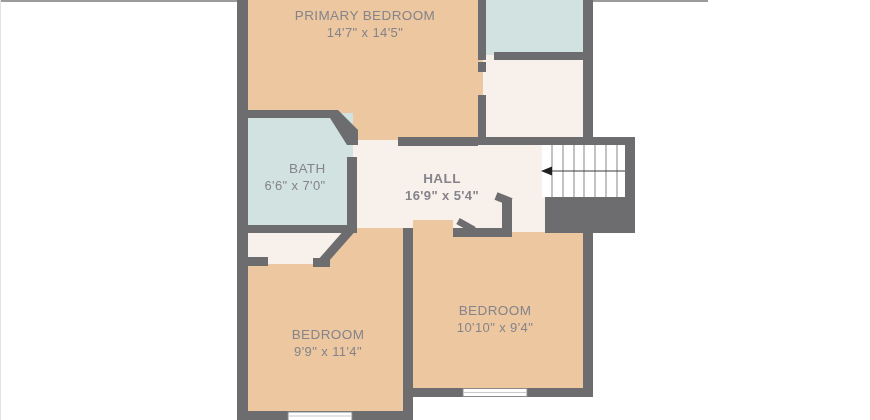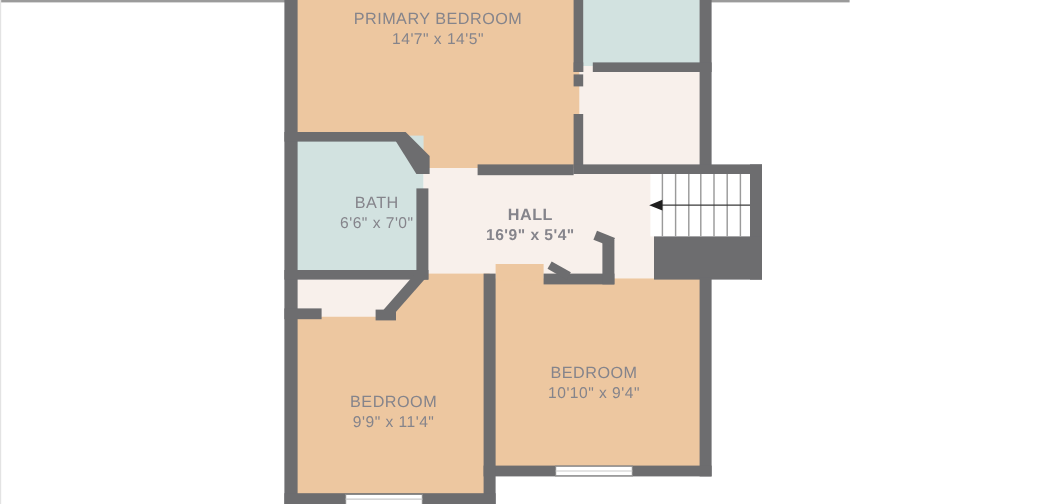--- a/index.html
+++ b/index.html
@@ -31,21 +31,21 @@
   .room-label{
     position:absolute;display:flex;flex-direction:column;align-items:center;
     transform:translateX(-50%);white-space:nowrap;
     color:var(--label-text,#85848b);
     font-size:13px;line-height:16.5px;letter-spacing:.4px;text-align:center;
   }
   .rname{font-size:13.5px;}
   .rdims{font-size:13px;}
   #lbl-primary{left:365px;top:8px;}
   #lbl-wic{left:534px;top:86px;}
-  #lbl-bath{left:314px;top:161px;}
+  #lbl-bath{left:295px;top:161px;align-items:flex-end;}
   #lbl-hall{left:442px;top:171px;font-weight:bold;}
   #lbl-bedl{left:328px;top:327px;}
   #lbl-bedr{left:495px;top:303px;}
 </style>
 </head>
 <body>
 
 <div class="screen">
   <div class="top-border"></div>
   <div class="side-border"></div>

